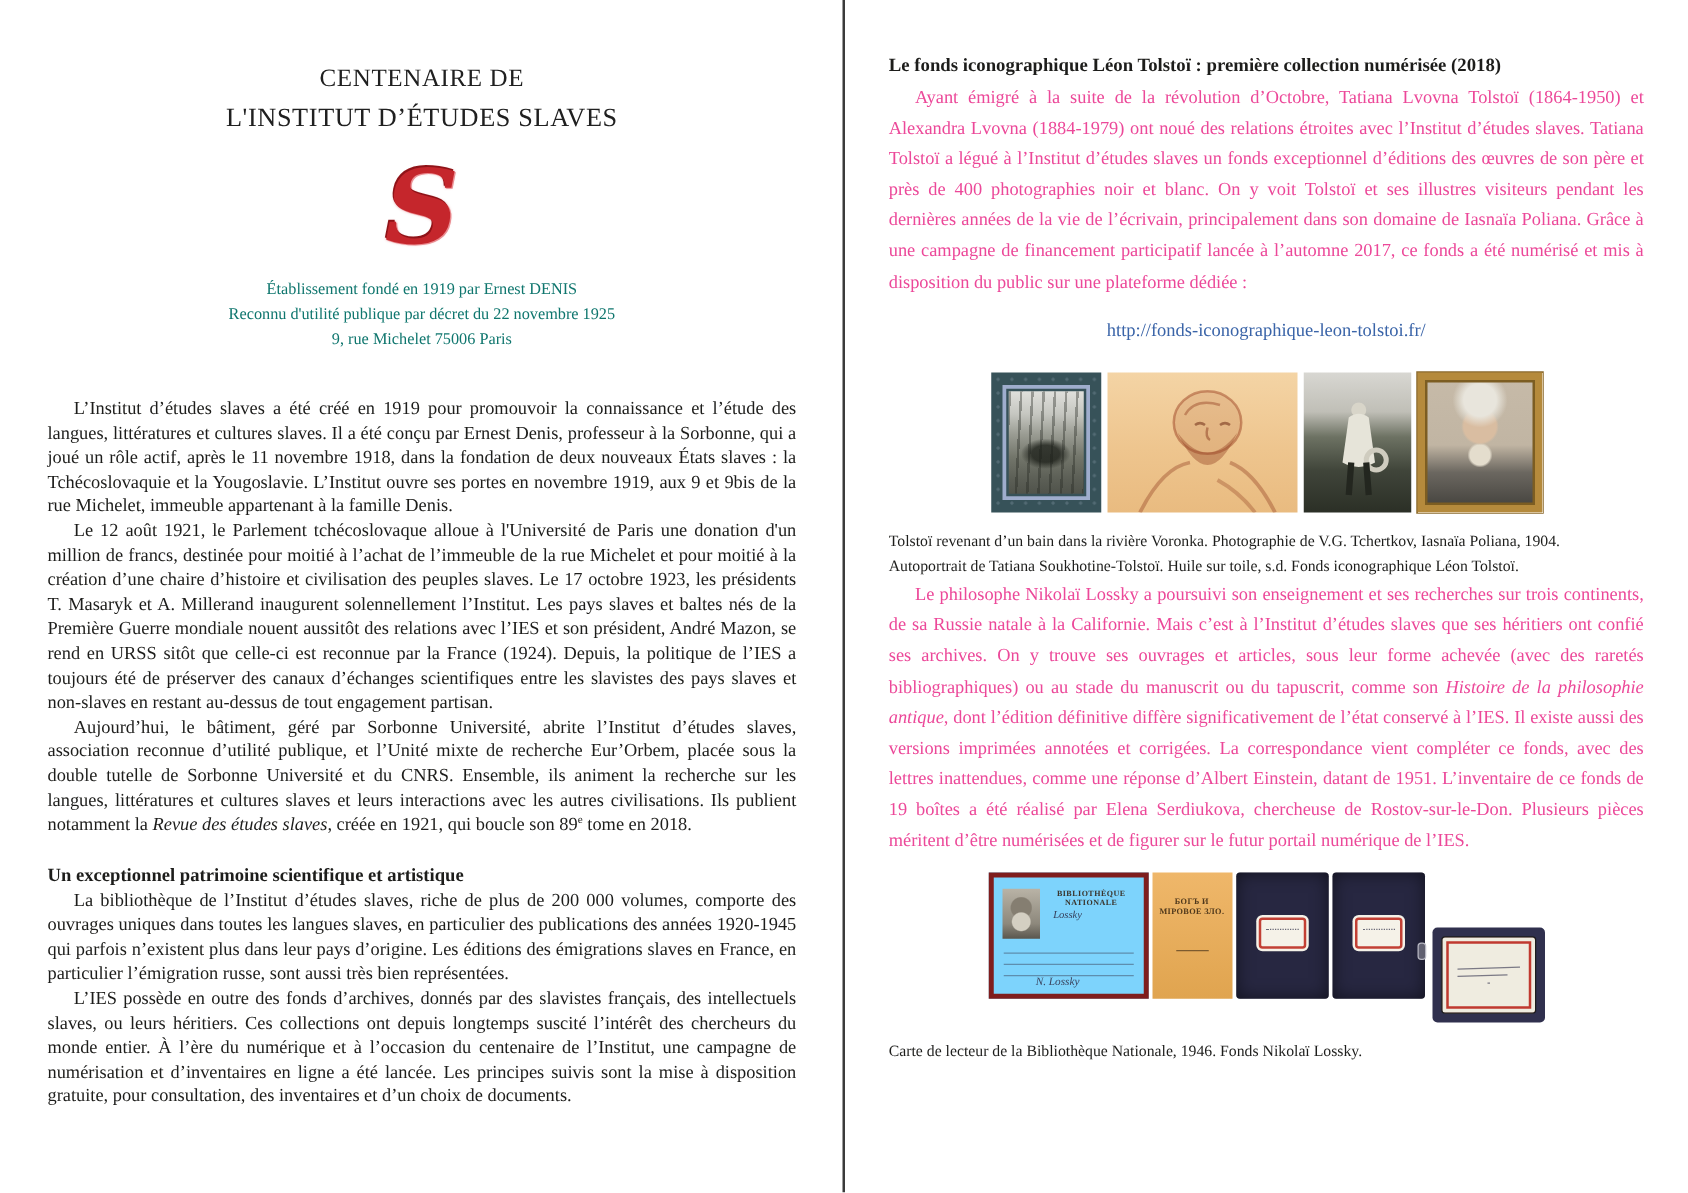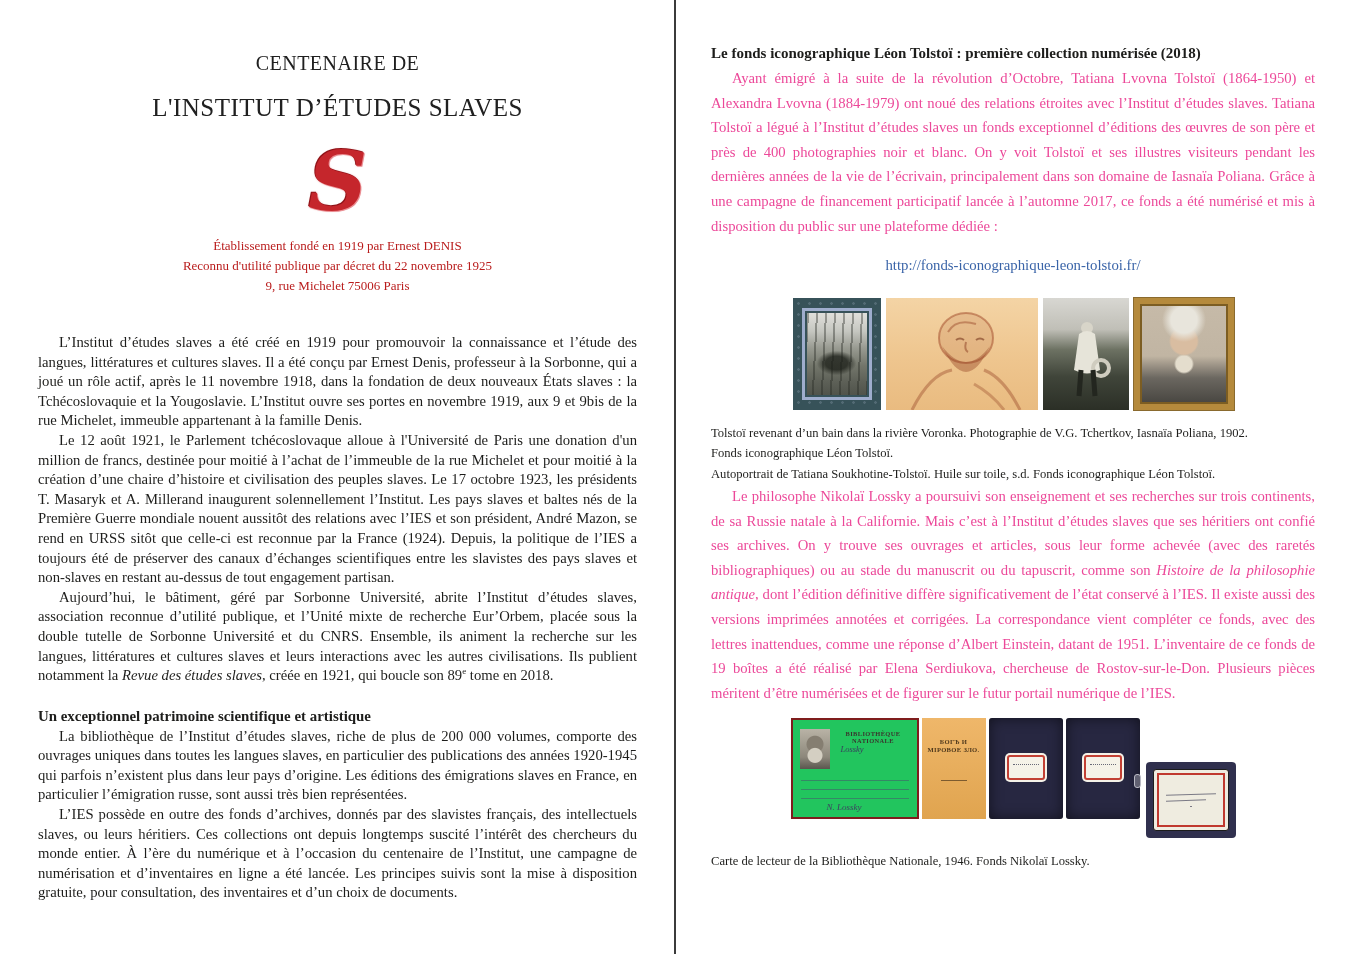--- a/index.html
+++ b/index.html
@@ -7,28 +7,28 @@
   body { font-family:"Liberation Serif","DejaVu Serif",serif; color:#1d1d1b; }
 
   .spread { display:flex; width:1350px; height:954px; background:#fff; }
   .page { height:954px; background:#fff; }
   .page-left  { width:674px; padding:52px 37px 0 38px; }
   .page-right { width:674px; padding:40px 35px 0 35px; }
   .divider { width:2px; height:954px; background:#3b3b3b; flex:0 0 2px; }
 
   
   .doc-title { text-align:center; font-size:20px; letter-spacing:.5px; color:#202020; }
-  .doc-title.second { margin-top:19px; font-size:25px; }
+  .doc-title.second { margin-top:7px; font-size:21px; }
   .logo-wrap { text-align:center; margin-top:20px; height:80px; }
   .logo-initial {
     display:inline-block; font-family:"DejaVu Serif",serif; font-weight:bold; font-style:italic;
     font-size:82px; line-height:78px; color:#c5262c;
     text-shadow:-1px -1px 0 #8f1318, 1px 1px 0 #ea8d92, 0 0 2px rgba(197,38,44,.6);
   }
-  .org-lines { margin-top:14px; text-align:center; font-size:13px; line-height:20px; color:#b91c1c; }
+  .org-lines { margin-top:14px; text-align:center; font-size:13px; line-height:20px; color:#0f766e; }
   .body-block { margin-top:37px; }
   .page-left p.body {
     font-size:14.7px; line-height:19.6px; text-align:justify; text-indent:21px; color:#1d1d1b;
   }
   .section-heading { font-weight:bold; font-size:14.9px; line-height:20px; }
   .page-left .section-heading { margin-top:20px; margin-bottom:1px; }
   sup { font-size:9px; vertical-align:super; line-height:0; }
 
   
   .page-right .section-heading { font-size:15px; line-height:26px; }
@@ -69,21 +69,21 @@
   .ph-portrait { width:100px; height:112px; border:6px solid #b58a3c;
     box-shadow:inset 0 0 0 2px #7c5d22, 0 0 0 1px #8a6a2e;
     background:
       radial-gradient(circle at 50% 16%, #e8e5dc 0 13px, rgba(232,229,220,0) 22px),
       radial-gradient(circle at 50% 37%, #d9bda1 0 13px, rgba(217,189,161,0) 15px),
       radial-gradient(circle at 50% 60%, #e4ddcd 0 8px, rgba(228,221,205,0) 10px),
       linear-gradient(180deg,#c6baa8 0%,#c1b5a3 52%,#6b6760 74%,#474540 100%); }
 
   
   .img-strip.lossky { gap:3px; margin-top:13px; }
-  .ph-card { width:128px; height:101px; background:#22c55e; border:2px solid #7f1d1d; position:relative; }
+  .ph-card { width:128px; height:101px; background:#7dd3fc; border:4px solid #7f1d1d; position:relative; }
   .card-photo { position:absolute; left:7px; top:9px; width:30px; height:40px;
     background:
       radial-gradient(circle at 50% 66%, #d4cfc2 0 7px, rgba(0,0,0,0) 8px),
       radial-gradient(circle at 50% 38%, #857e71 0 8px, rgba(0,0,0,0) 9px),
       linear-gradient(180deg,#b9b3a6 0%,#8d887c 70%,#5a564e 100%); }
   .card-header { position:absolute; left:42px; top:10px; right:5px; font-size:6.4px; font-weight:bold;
     letter-spacing:.4px; color:#3a362e; text-align:center; }
   .card-name { position:absolute; left:48px; top:24px; font-size:8.5px; font-style:italic; color:#36405c; }
   .card-scribbles { position:absolute; left:8px; right:8px; top:52px; }
   .card-scribbles .scr { height:9px; border-bottom:1px solid rgba(70,85,110,.55); }
@@ -175,22 +175,21 @@
           <circle cx="44" cy="30" r="6" fill="#d8d5c9"></circle>
           <path d="M36 36 q8 -6 16 0 l5 36 q-13 7 -26 0 z" fill="#e6e4d9"></path>
           <circle cx="58" cy="70" r="8" fill="none" stroke="#cfccbf" stroke-width="4"></circle>
           <path d="M38 72 l-2 26 M50 72 l2 26" stroke="#23261f" stroke-width="5"></path>
         </svg>
       </div>
       <div class="ph-portrait"></div>
     </div>
 
     <div class="captions">
-      <div class="caption-line">Tolstoï revenant d’un bain dans la rivière Voronka. Photographie de V.G. Tchertkov, Iasnaïa Poliana, 1902.</div>
-      <div class="caption-line">Fonds iconographique Léon Tolstoï.</div>
+      <div class="caption-line">Tolstoï revenant d’un bain dans la rivière Voronka. Photographie de V.G. Tchertkov, Iasnaïa Poliana, 1904.</div>
       <div class="caption-line">Autoportrait de Tatiana Soukhotine-Tolstoï. Huile sur toile, s.d. Fonds iconographique Léon Tolstoï.</div>
     </div>
 
     <p class="body"><span>Le philosophe Nikolaï Lossky a poursuivi son enseignement et ses recherches sur trois continents, de sa Russie natale à la Californie. Mais c’est à l’Institut d’études slaves que ses héritiers ont confié ses archives. On y trouve ses ouvrages et articles, sous leur forme achevée (avec des raretés bibliographiques) ou au stade du manuscrit ou du tapuscrit, comme son </span><i>Histoire de la philosophie antique</i><span>, dont l’édition définitive diffère significativement de l’état conservé à l’IES. Il existe aussi des versions imprimées annotées et corrigées. La correspondance vient compléter ce fonds, avec des lettres inattendues, comme une réponse d’Albert Einstein, datant de 1951. L’inventaire de ce fonds de 19 boîtes a été réalisé par Elena Serdiukova, chercheuse de Rostov-sur-le-Don. Plusieurs pièces méritent d’être numérisées et de figurer sur le futur portail numérique de l’IES.</span></p>
 
     <div class="img-strip lossky">
       <div class="ph-card">
         <div class="card-photo"></div>
         <div class="card-header">BIBLIOTHÈQUE NATIONALE</div>
         <div class="card-name">Lossky</div>

